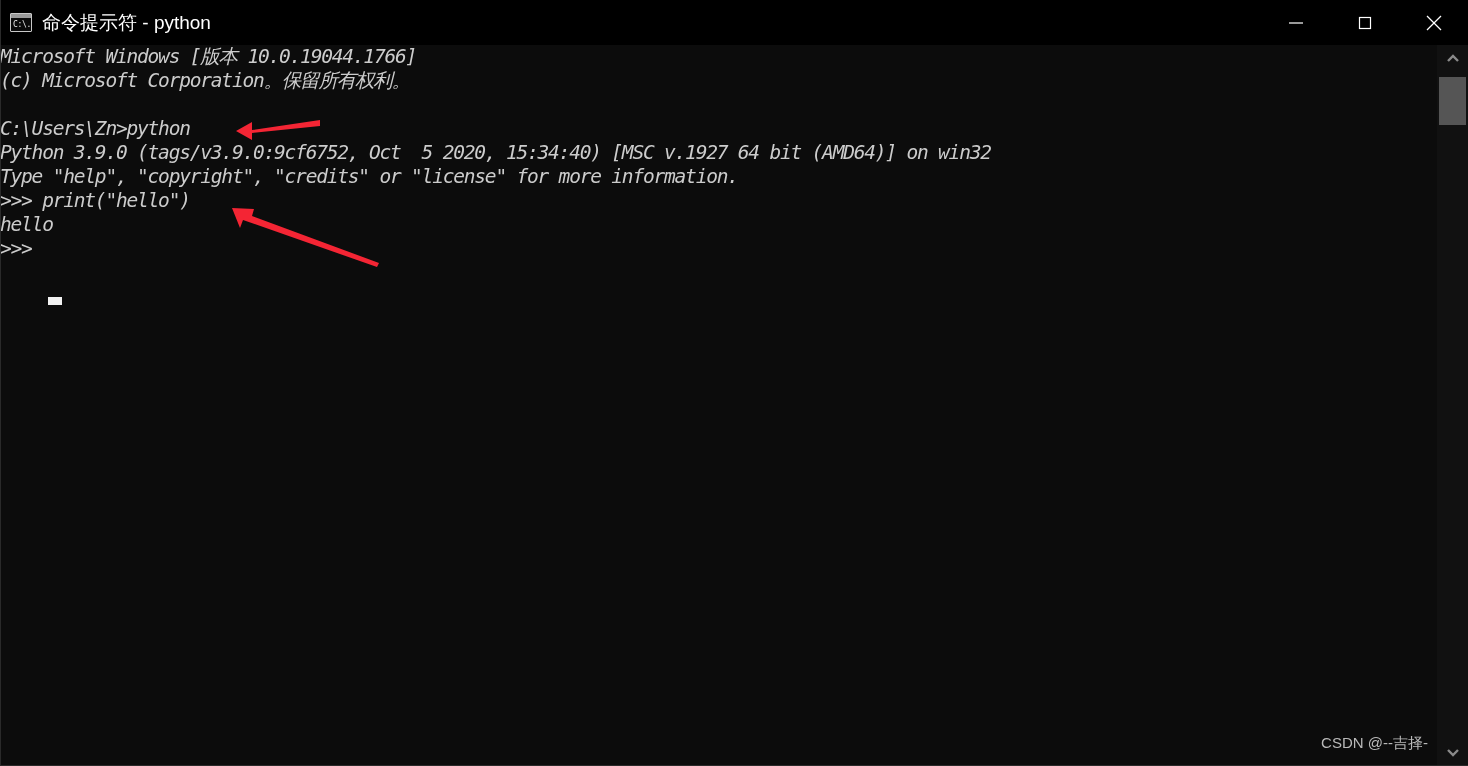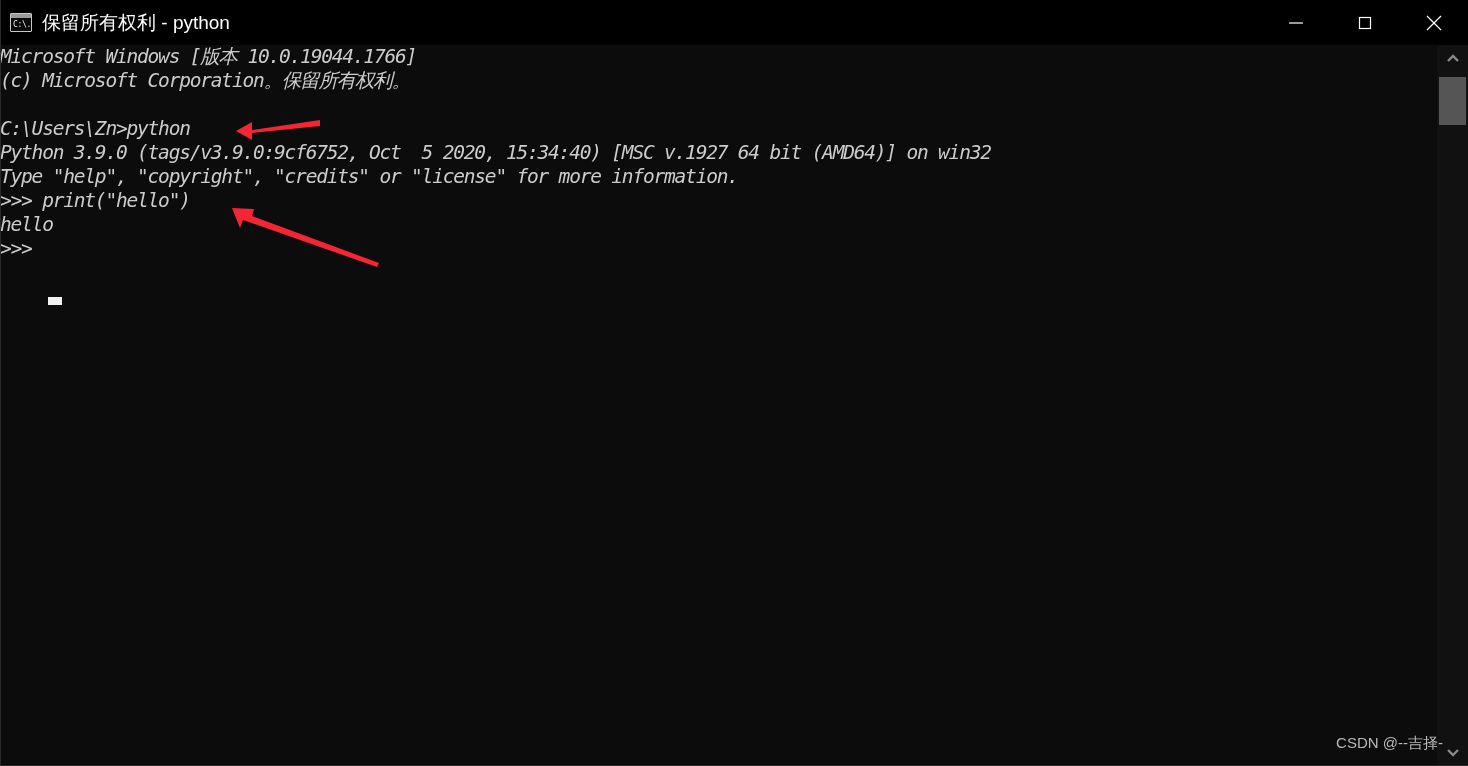--- a/index.html
+++ b/index.html
@@ -162,21 +162,21 @@
     position: absolute;
     left: 0; top: 0;
     width: 1468px;
     height: 766px;
     pointer-events: none;
   }
 
   
   #watermark {
     position: absolute;
-    right: 25px;
+    right: 40px;
     bottom: 14px;
     color: #b9b9b9;
     font-family: "Liberation Sans", sans-serif;
     font-size: 15px;
     line-height: 18px;
     white-space: nowrap;
   }
 
   
   #edge {
@@ -193,21 +193,21 @@
 <body>
 
 <div id="window">
 
   <div id="titlebar">
     <div id="title-left">
       <div class="cmd-icon">
         <div class="bar"></div>
         <div class="prompt">C:\.</div>
       </div>
-      <div id="title-text">保留所有权利 - python</div>
+      <div id="title-text">命令提示符 - python</div>
     </div>
 
     <div id="window-controls">
       <div class="wc-btn">
         <svg width="22" height="22" viewBox="0 0 22 22">
           <line x1="4" y1="11" x2="18" y2="11" stroke="#ffffff" stroke-width="1.2"></line>
         </svg>
       </div>
       <div class="wc-btn">
         <svg width="22" height="22" viewBox="0 0 22 22">

